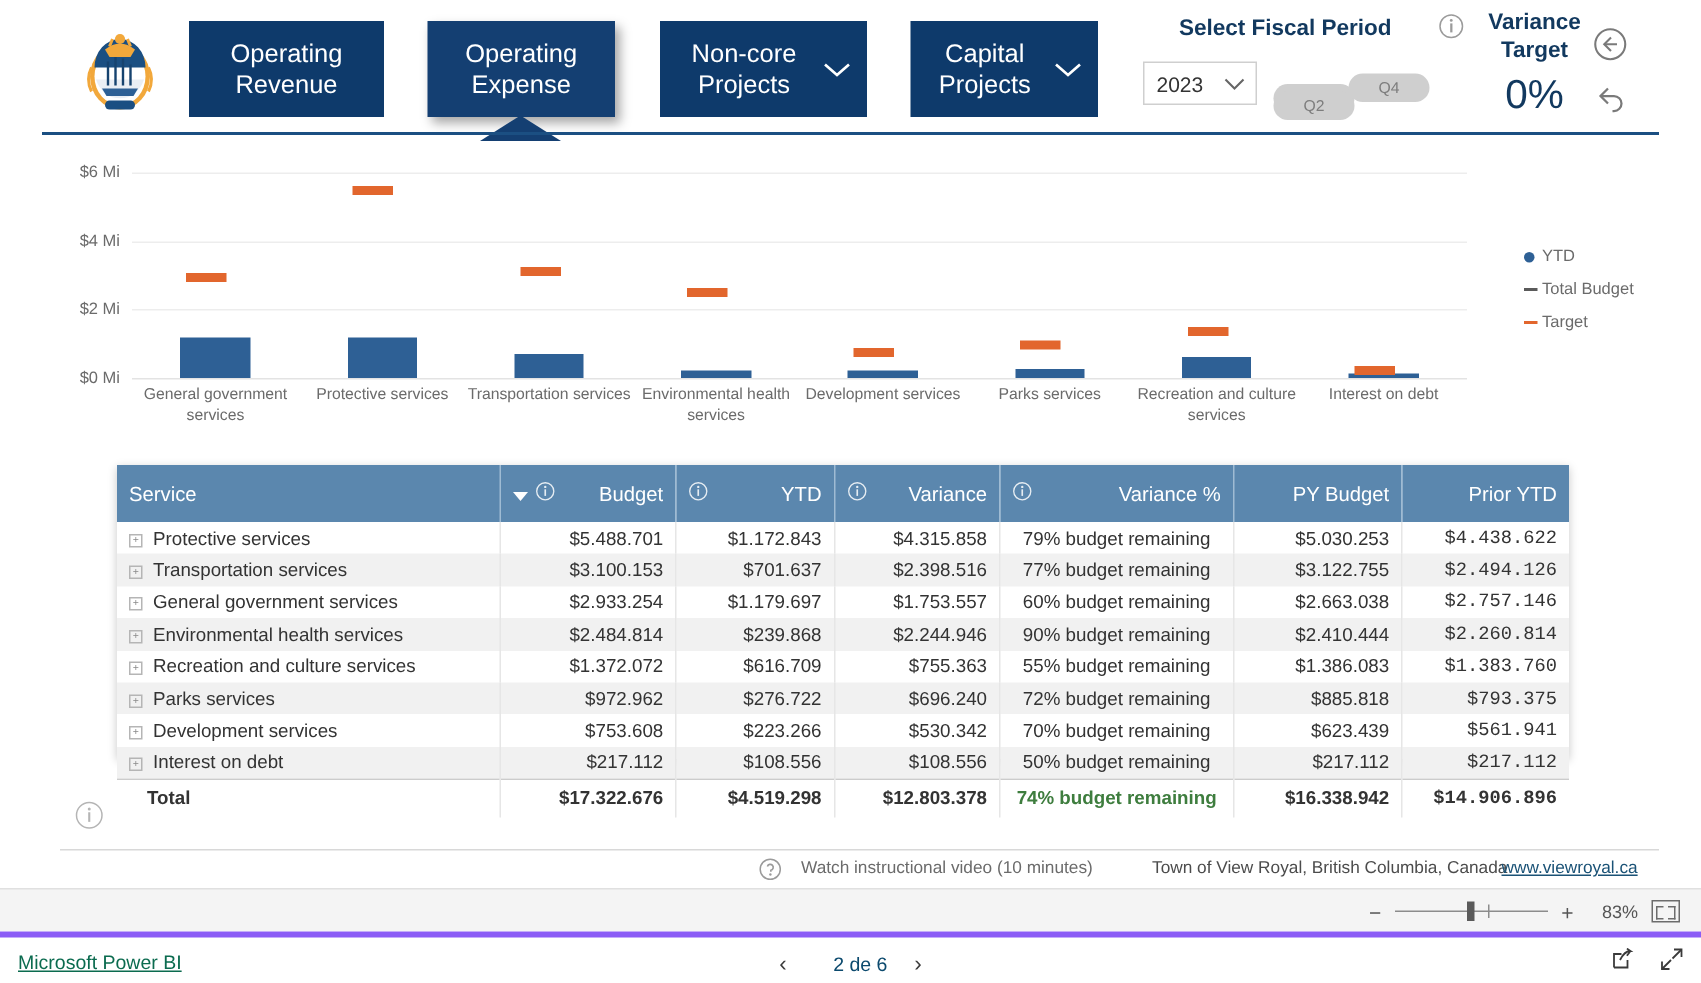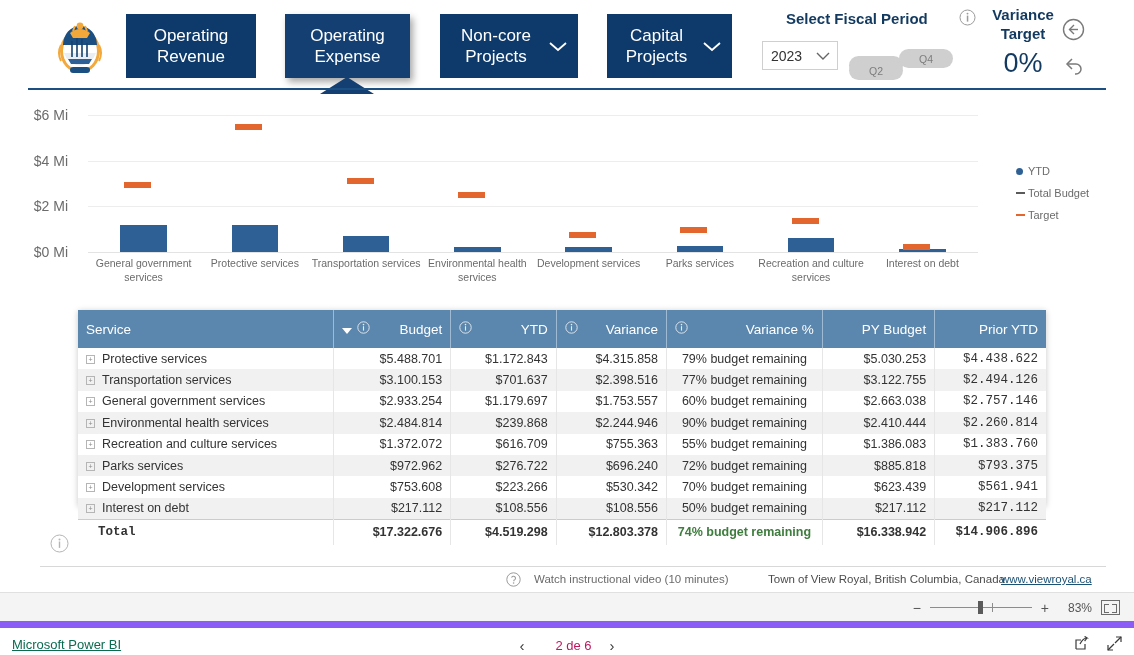--- a/index.html
+++ b/index.html
@@ -80,21 +80,21 @@
   .header-rule {
     position: absolute; left: 28px; top: 88px; width: 1078px; height: 2px;
     background: #1b4f82;
   }
 
   
   .chart {
     position: absolute; left: 28px; top: 92px; width: 1078px; height: 200px;
   }
   .y-axis-label {
-    position: absolute; right: 12px; font-size: 14px; color: #6b6b6b;
+    position: absolute; right: 0; font-size: 11px; color: #6b6b6b;
     white-space: nowrap; transform: translateY(-50%);
   }
   .ylab-col { position: absolute; left: 0; top: 0; width: 52px; height: 160px; }
   .plot { position: absolute; left: 60px; top: 0; width: 890px; height: 160px; }
   .gridline {
     position: absolute; left: 0; width: 100%; height: 1px; background: #ededed;
   }
   .gridline.base { background: #e3e3e3; }
   .bar-group { position: absolute; bottom: 0; height: 160px; }
   .bar-ytd {
@@ -210,34 +210,34 @@
   .fit-btn::before, .fit-btn::after {
     content: ""; position: absolute; top: 3px; width: 4px; height: 7px;
     border-top: 1px solid #6c6c6c; border-bottom: 1px solid #6c6c6c;
   }
   .fit-btn::before { left: 2px; border-left: 1px solid #6c6c6c; }
   .fit-btn::after { right: 2px; border-right: 1px solid #6c6c6c; }
 
   
   .bottombar {
     position: absolute; left: 0; top: 621px; width: 1134px; height: 34px;
-    background: #ffffff; border-top: 7px solid #8b5cf6;
+    background: #ffffff; border-top: 4px solid #8b5cf6;
   }
   .pbi-link {
     position: absolute; left: 12px; top: 9px; font-size: 13px;
     color: #0b6b4f; text-decoration: underline; cursor: pointer;
   }
   .pager {
     position: absolute; left: 0; top: 0; width: 1134px; height: 34px;
     display: flex; align-items: center; justify-content: center; gap: 18px;
     pointer-events: none;
   }
   .pager > * { pointer-events: auto; }
   .pg-arrow { font-size: 15px; color: #3a3a3a; cursor: pointer; }
-  .pg-label { font-size: 13px; color: #be185d; margin-left: 13px; }
+  .pg-label { font-size: 13px; color: #0c4a6e; margin-left: 13px; }
   .bb-icons {
     position: absolute; right: 12px; top: 0; height: 34px;
     display: flex; align-items: center; gap: 18px;
   }
   .bb-icons svg { cursor: pointer; }
 </style>
 </head>
 <body>
 
 <div class="report">
@@ -560,21 +560,21 @@
           <tr class="alt">
             <td class="c-service"><span class="expander">+</span><span>Interest on debt</span></td>
             <td class="num">$217.112</td>
             <td class="num">$108.556</td>
             <td class="num">$108.556</td>
             <td class="pct">50% budget remaining</td>
             <td class="num">$217.112</td>
             <td class="num">$217.112</td>
           </tr>
           <tr class="total">
-            <td class="c-service" style="padding-left: 20px; font-family: Liberation Mono, monospace;">Total</td>
+            <td class="c-service" style="padding-left: 20px;">Total</td>
             <td class="num">$17.322.676</td>
             <td class="num">$4.519.298</td>
             <td class="num">$12.803.378</td>
             <td class="pct">74% budget remaining</td>
             <td class="num">$16.338.942</td>
             <td class="num">$14.906.896</td>
           </tr>
         </tbody>
     </table>
   </div>

